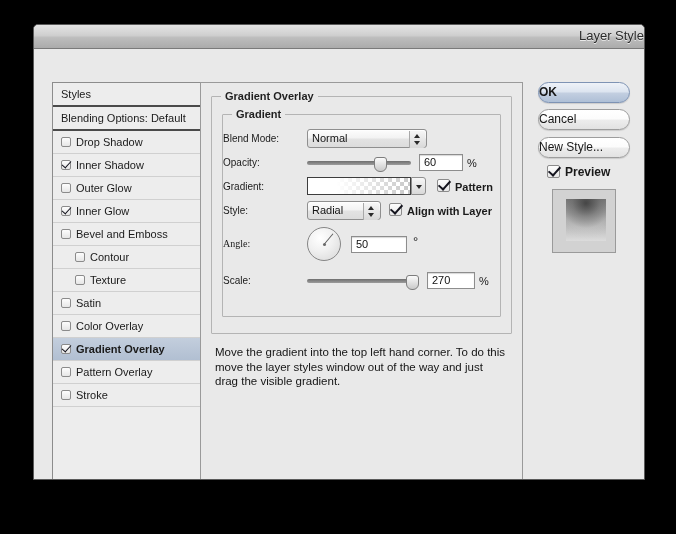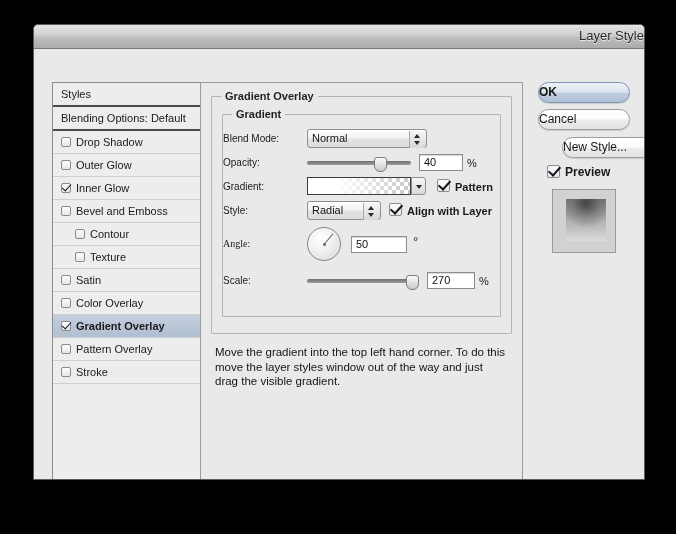--- a/index.html
+++ b/index.html
@@ -301,21 +301,21 @@
     border: 1px solid #9d9d9d;
     box-shadow: 0 1px 1px rgba(0,0,0,0.13);
   }
   .btn.default {
     background: linear-gradient(to bottom, #eef2f8 0%, #dde5f0 45%, #c2ceE0 55%, #aebfd6 100%);
     border: 1px solid #7e93b4;
     font-weight: bold;
   }
   #btn-ok { top: 33px; }
   #btn-cancel { top: 60px; }
-  #btn-newstyle { top: 88px; margin-left: 24px; }
+  #btn-newstyle { top: 88px; }
 
   #preview-check { left: 513px; top: 116px; }
   #preview-label { left: 531px; top: 116px; font-size: 12px; }
 
   #preview-thumb {
     position: absolute;
     left: 518px; top: 140px;
     width: 64px; height: 64px;
     background: #d2d2d2;
     border: 1px solid #9a9a9a;
@@ -347,20 +347,23 @@
         <span>Styles</span>
       </div>
       <div class="list-row subheader">
         <span>Blending Options: Default</span>
       </div>
 
       <div class="list-row">
         <span class="cbx"></span><span>Drop Shadow</span>
       </div>
       <div class="list-row">
+        <span class="cbx checked"></span><span>Inner Shadow</span>
+      </div>
+      <div class="list-row">
         <span class="cbx"></span><span>Outer Glow</span>
       </div>
       <div class="list-row">
         <span class="cbx checked"></span><span>Inner Glow</span>
       </div>
       <div class="list-row">
         <span class="cbx"></span><span>Bevel and Emboss</span>
       </div>
       <div class="list-row indent">
         <span class="cbx"></span><span>Contour</span>
@@ -400,21 +403,21 @@
               <span class="popup-arrows"></span>
             </div>
           </div>
 
           <div class="row" style="top:38px;">
             <div class="row-label">Opacity:</div>
             <div class="slider-track" style="left:84px; width:104px;">
               <div class="slider-thumb" id="opacity-thumb" style="top: -4px; left: 67.3px;"></div>
             </div>
             <div class="numfield" style="left:196px; width:44px; top:1px;">
-              <span>40</span>
+              <span>60</span>
             </div>
             <div class="unit" style="left:244px; top:1px;">%</div>
           </div>
 
           <div class="row" style="top:62px;">
             <div class="row-label">Gradient:</div>
             <div class="grad-swatch" style="left:84px; width:104px; top:0;"></div>
             <div class="grad-arrow-btn" style="left:188px; top:0;"></div>
             <div class="pcbx checked" style="left:214px; top:2px;"></div>
             <div class="pcbx-label" style="left:232px; top:3px;">Pattern</div>

